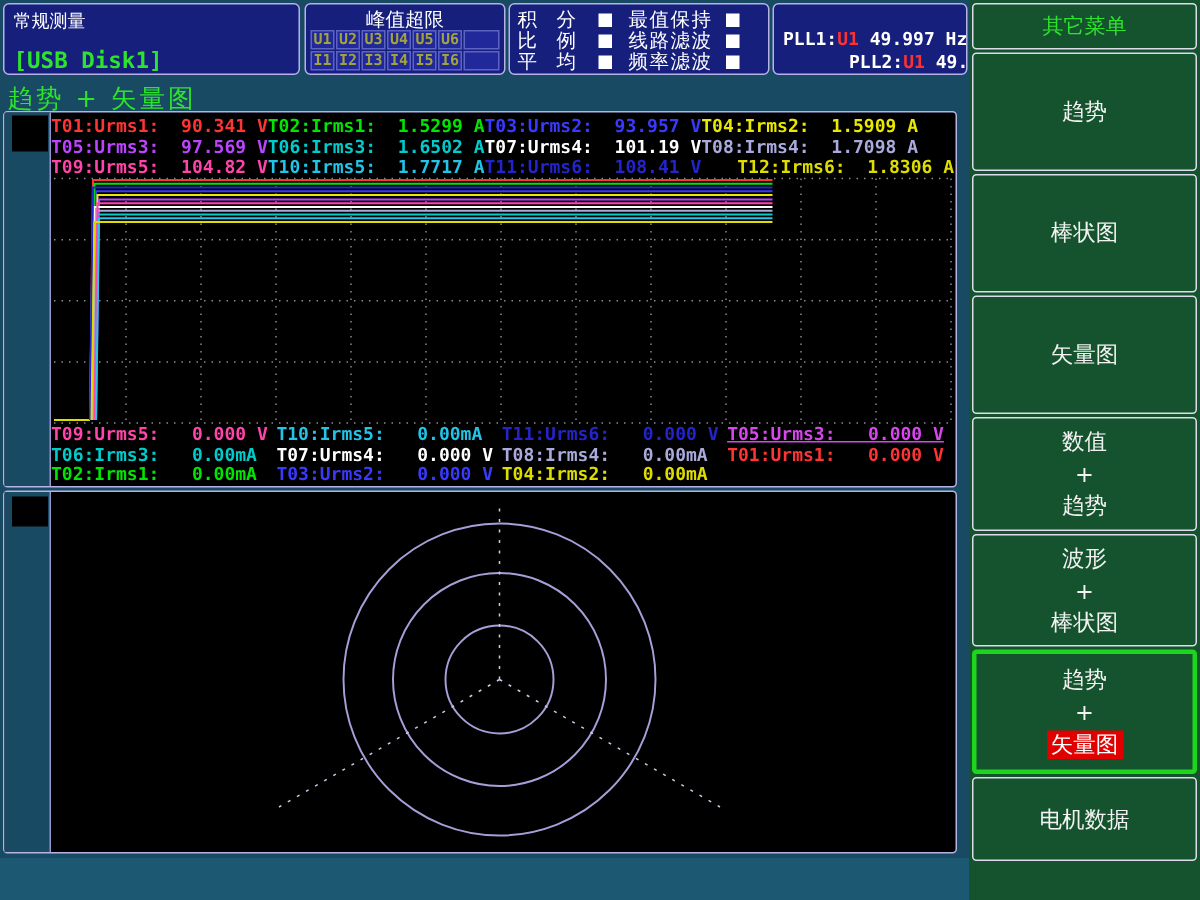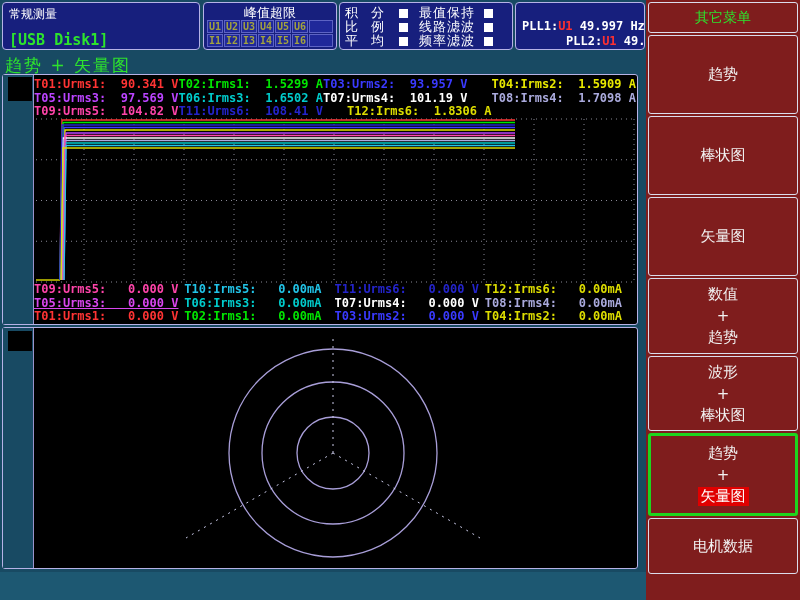--- a/index.html
+++ b/index.html
@@ -28,21 +28,21 @@
   
   .panel{position:absolute;background:#000;border:1px solid #b6b2e6;border-radius:3px;box-sizing:border-box;}
   .gutter{position:absolute;left:0;top:0;bottom:0;width:30px;background:#184a63;border-right:1px solid #9a94cc;}
   .notch{position:absolute;background:#000;}
   .tgrid{position:absolute;left:31px;right:2px;display:grid;grid-template-columns:repeat(4,1fr);}
   .tval{white-space:pre;font:bold 12px "DejaVu Sans Mono",monospace;height:13.5px;line-height:13.5px;}
   .plot-svg{position:absolute;left:31px;top:2px;}
   .vec-svg{position:absolute;left:31px;top:1px;}
   .wiring{position:absolute;left:34px;top:5px;font:bold 14px "DejaVu Sans Mono",monospace;color:#fff;letter-spacing:1px;}
   
-  .sidebar{position:absolute;left:646px;top:0;width:154px;height:600px;background:#7f1d1d;}
+  .sidebar{position:absolute;left:646px;top:0;width:154px;height:600px;background:#14532d;}
   .sb-item{position:absolute;left:2px;right:2px;border:1px solid #dcdcec;border-radius:3px;box-sizing:border-box;
            display:flex;flex-direction:column;align-items:center;justify-content:center;gap:3px;
            color:#f2f2f2;font-size:15px;cursor:pointer;}
   .sb-item.sb-selected{border:3px solid #1ed51e;}
   .sb-hl{background:#e00000;color:#fff;padding:0 3px;}
   .sb-menu-title{color:#2de32d;font-size:14px;}
   
   .statusbar{position:absolute;left:0;top:572px;width:646px;height:28px;background:#1d5872;color:#fff;
              font:bold 13px "DejaVu Sans Mono",monospace;line-height:28px;white-space:pre;}
 </style>
@@ -126,20 +126,21 @@
     <div class="tgrid" style="top:3px;">
         <div class="tval" style="color: rgb(255, 52, 52);">T01:Urms1:  90.341 V</div>
         <div class="tval" style="color: rgb(0, 230, 0);">T02:Irms1:  1.5299 A</div>
         <div class="tval" style="color: rgb(58, 58, 255);">T03:Urms2:  93.957 V</div>
         <div class="tval" style="color: rgb(232, 232, 0);">T04:Irms2:  1.5909 A</div>
         <div class="tval" style="color: rgb(187, 68, 255);">T05:Urms3:  97.569 V</div>
         <div class="tval" style="color: rgb(0, 204, 204);">T06:Irms3:  1.6502 A</div>
         <div class="tval" style="color: rgb(255, 255, 255);">T07:Urms4:  101.19 V</div>
         <div class="tval" style="color: rgb(170, 170, 221);">T08:Irms4:  1.7098 A</div>
         <div class="tval" style="color: rgb(255, 68, 170);">T09:Urms5:  104.82 V</div>
+        <div class="tval" style="color: rgb(34, 196, 232);">T10:Irms5:  1.7717 A</div>
         <div class="tval" style="color: rgb(36, 36, 204);">T11:Urms6:  108.41 V</div>
         <div class="tval" style="color: rgb(221, 221, 0); margin-left: 24px;">T12:Irms6:  1.8306 A</div>
       </div>
     <svg class="plot-svg" width="601" height="244" viewBox="0 0 601 244">
         <line x1="2" y1="42" x2="599" y2="42" stroke="rgba(210,210,230,0.65)" stroke-width="1" stroke-dasharray="1 4"></line>
         <line x1="2" y1="82.75" x2="599" y2="82.75" stroke="rgba(210,210,230,0.65)" stroke-width="1" stroke-dasharray="1 4"></line>
         <line x1="2" y1="123.5" x2="599" y2="123.5" stroke="rgba(210,210,230,0.65)" stroke-width="1" stroke-dasharray="1 4"></line>
         <line x1="2" y1="164.25" x2="599" y2="164.25" stroke="rgba(210,210,230,0.65)" stroke-width="1" stroke-dasharray="1 4"></line>
         <line x1="2" y1="205" x2="599" y2="205" stroke="rgba(210,210,230,0.65)" stroke-width="1" stroke-dasharray="1 4"></line>
         <line x1="50" y1="42" x2="50" y2="205" stroke="rgba(210,210,230,0.65)" stroke-width="1" stroke-dasharray="1 4"></line>
@@ -165,21 +166,20 @@
         <polyline points="28,203 30,63.5 481,63.5" fill="none" stroke="#aaaadd" stroke-width="1.4"></polyline>
         <polyline points="29,203 31,58.5 481,58.5" fill="none" stroke="#ff44aa" stroke-width="1.4"></polyline>
         <polyline points="30,203 32,68.5 481,68.5" fill="none" stroke="#22c4e8" stroke-width="1.4"></polyline>
         <polyline points="26,203 28,48 481,48" fill="none" stroke="#2424cc" stroke-width="1.4"></polyline>
         <polyline points="27,203 29,71 481,71" fill="none" stroke="#dddd00" stroke-width="1.4"></polyline>
       </svg>
     <div class="tgrid" style="top:208px;">
         <div class="tval" style="color: rgb(255, 68, 170);">T09:Urms5:   0.000 V</div>
         <div class="tval" style="color: rgb(34, 196, 232);">T10:Irms5:   0.00mA</div>
         <div class="tval" style="color: rgb(36, 36, 204);">T11:Urms6:   0.000 V</div>
-        <div class="tval" style="color: rgb(221, 221, 0);">T12:Irms6:   0.00mA</div>
         <div class="tval" style="color: #d946ef; text-decoration: underline;">T05:Urms3:   0.000 V</div>
         <div class="tval" style="color: rgb(0, 204, 204);">T06:Irms3:   0.00mA</div>
         <div class="tval" style="color: rgb(255, 255, 255);">T07:Urms4:   0.000 V</div>
         <div class="tval" style="color: rgb(170, 170, 221);">T08:Irms4:   0.00mA</div>
         <div class="tval" style="color: rgb(255, 52, 52);">T01:Urms1:   0.000 V</div>
         <div class="tval" style="color: rgb(0, 230, 0);">T02:Irms1:   0.00mA</div>
         <div class="tval" style="color: rgb(58, 58, 255);">T03:Urms2:   0.000 V</div>
         <div class="tval" style="color: rgb(221, 221, 0);">T04:Irms2:   0.00mA</div>
       </div>
   </div>

